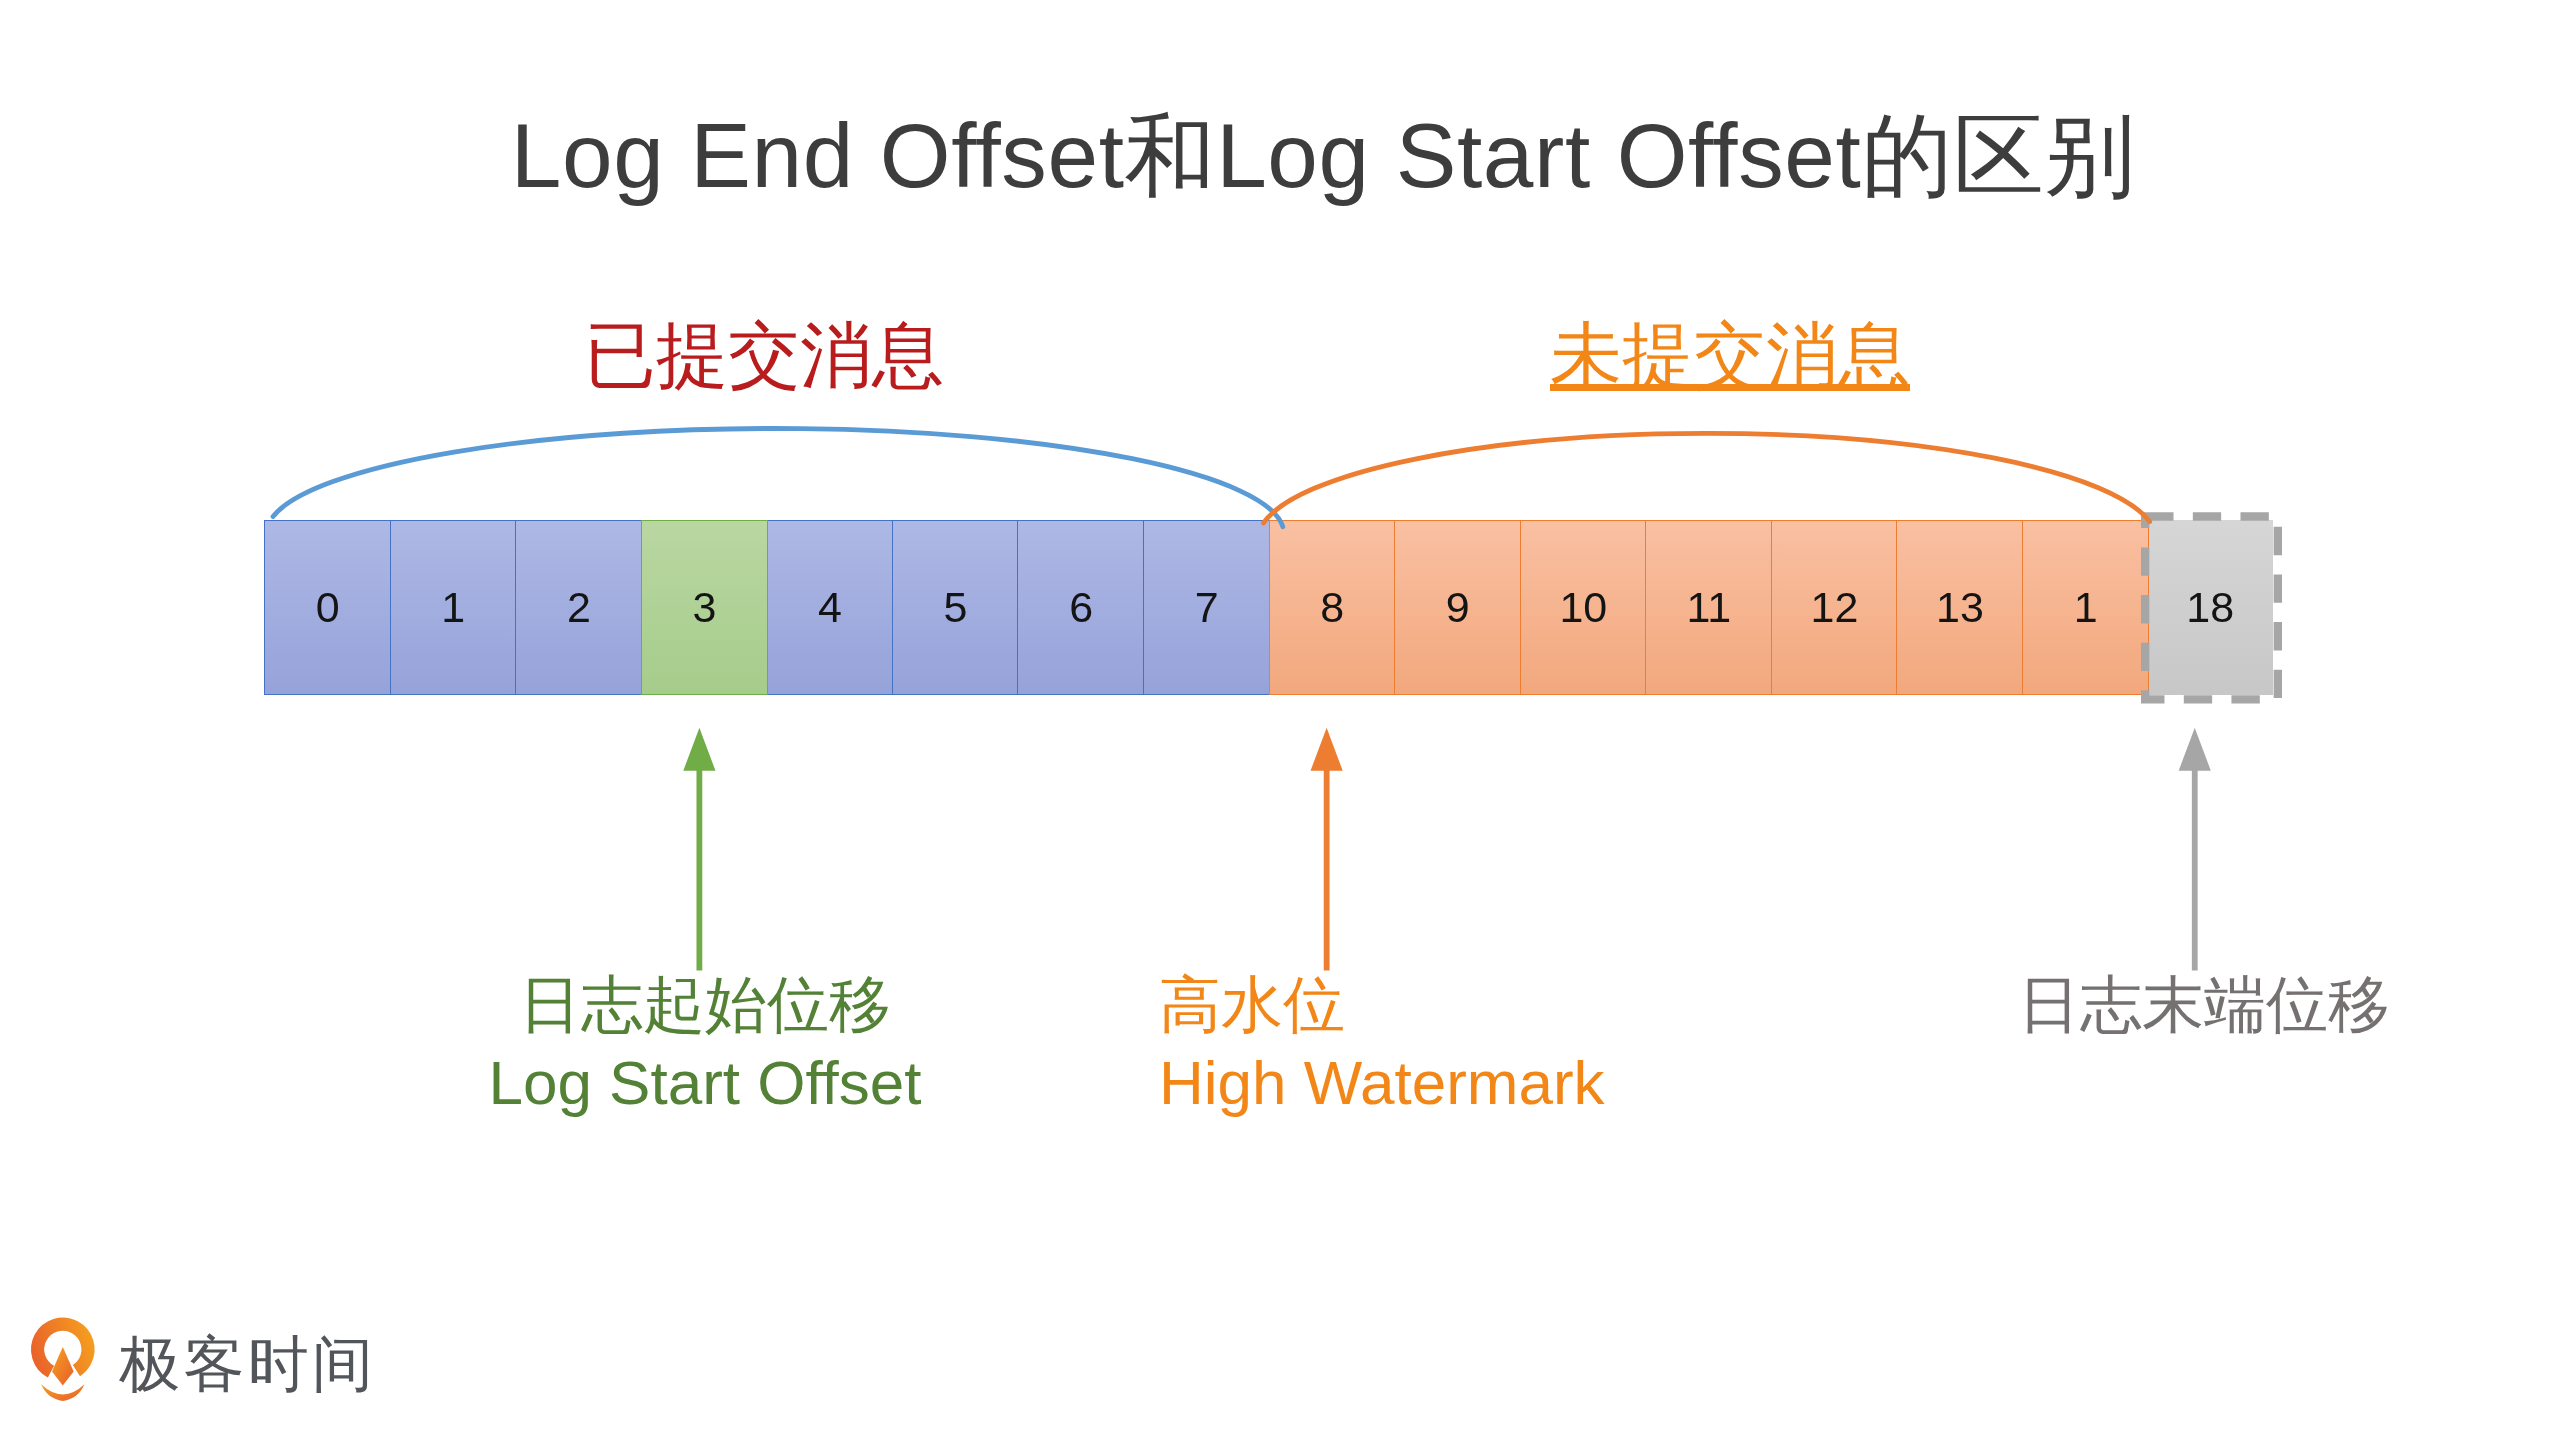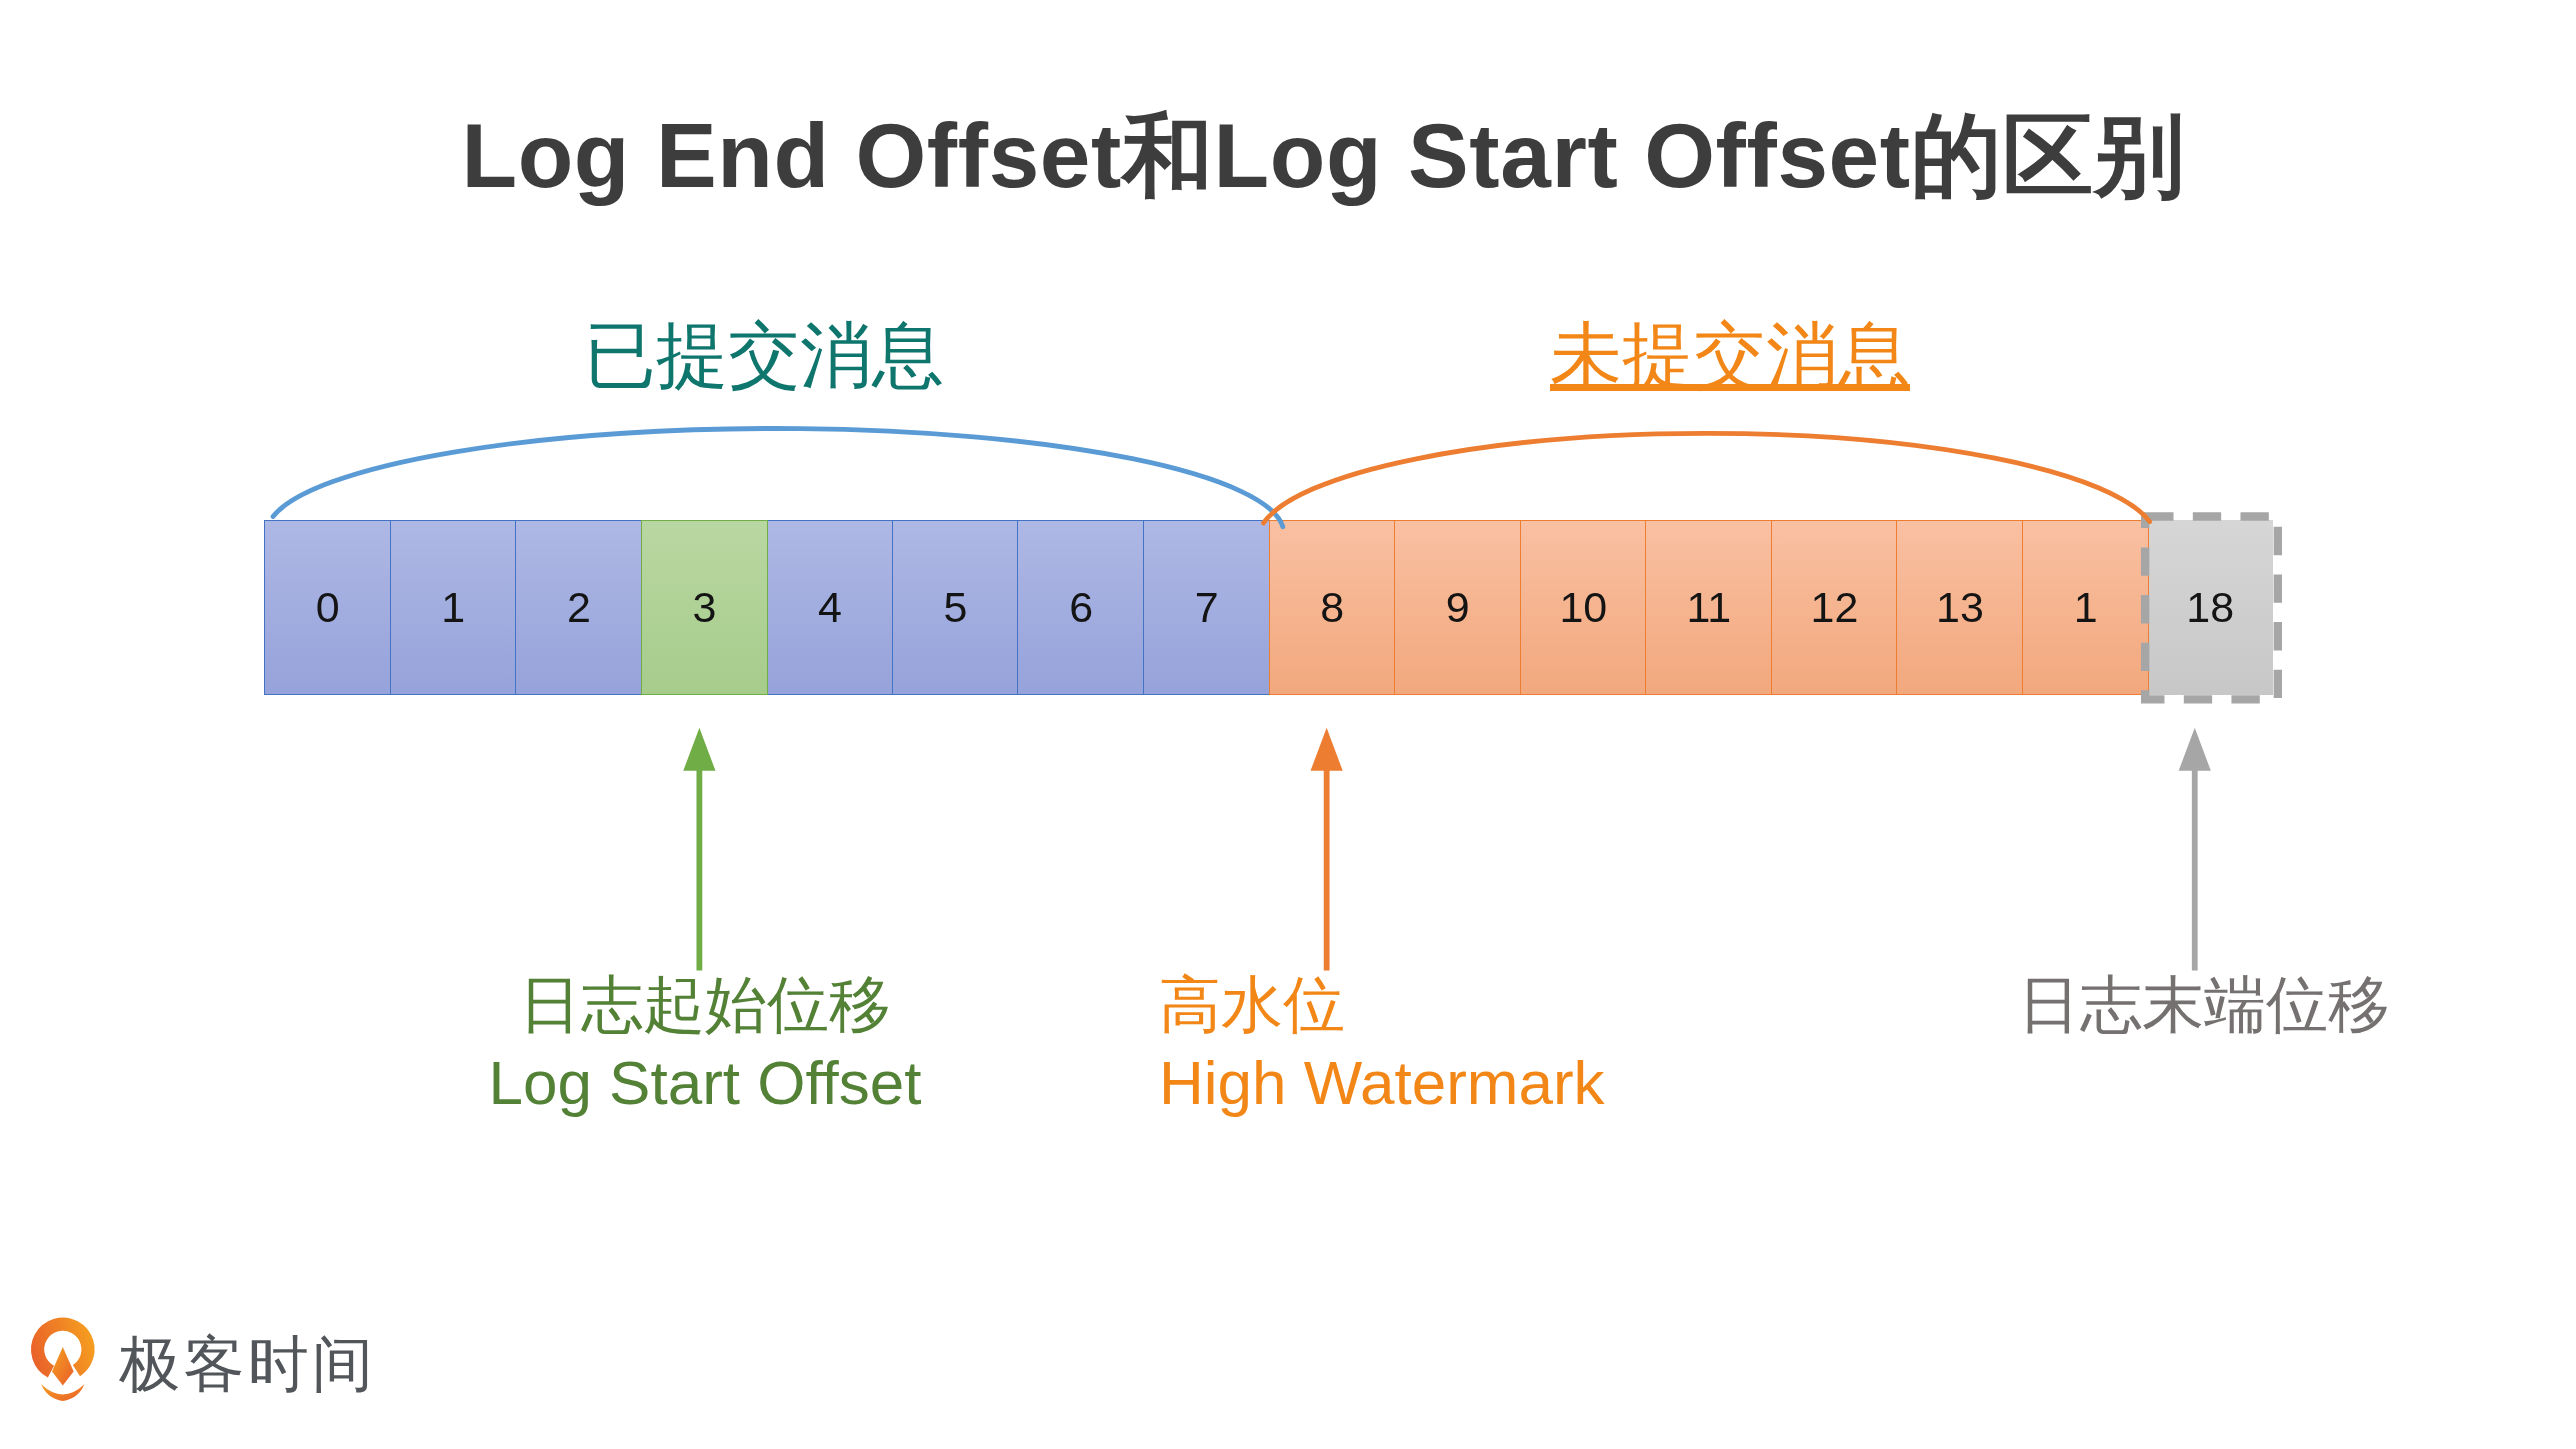--- a/index.html
+++ b/index.html
@@ -17,32 +17,31 @@
 
   
   .title {
     position: absolute;
     left: 71px; right: 0; top: 95px;
     text-align: center;
     font-size: 91px;
     color: #3d3d3d;
     letter-spacing: 0.6px;
     white-space: nowrap;
-    font-weight: bold;
   }
 
   
   .arc-label {
     position: absolute;
     top: 308px;
     transform: translateX(-50%);
     font-size: 72px;
     white-space: nowrap;
   }
-  .arc-label.committed   { left: 764px; color: #0f766e; }
+  .arc-label.committed   { left: 764px; color: #b91c1c; }
   .arc-label.uncommitted { left: 1730px; color: #f28718; text-decoration: underline; }
 
   
   .cells {
     position: absolute;
     left: 264px; top: 520px;
     width: 2009px; height: 175px;
     display: flex;
   }
   .cell {

